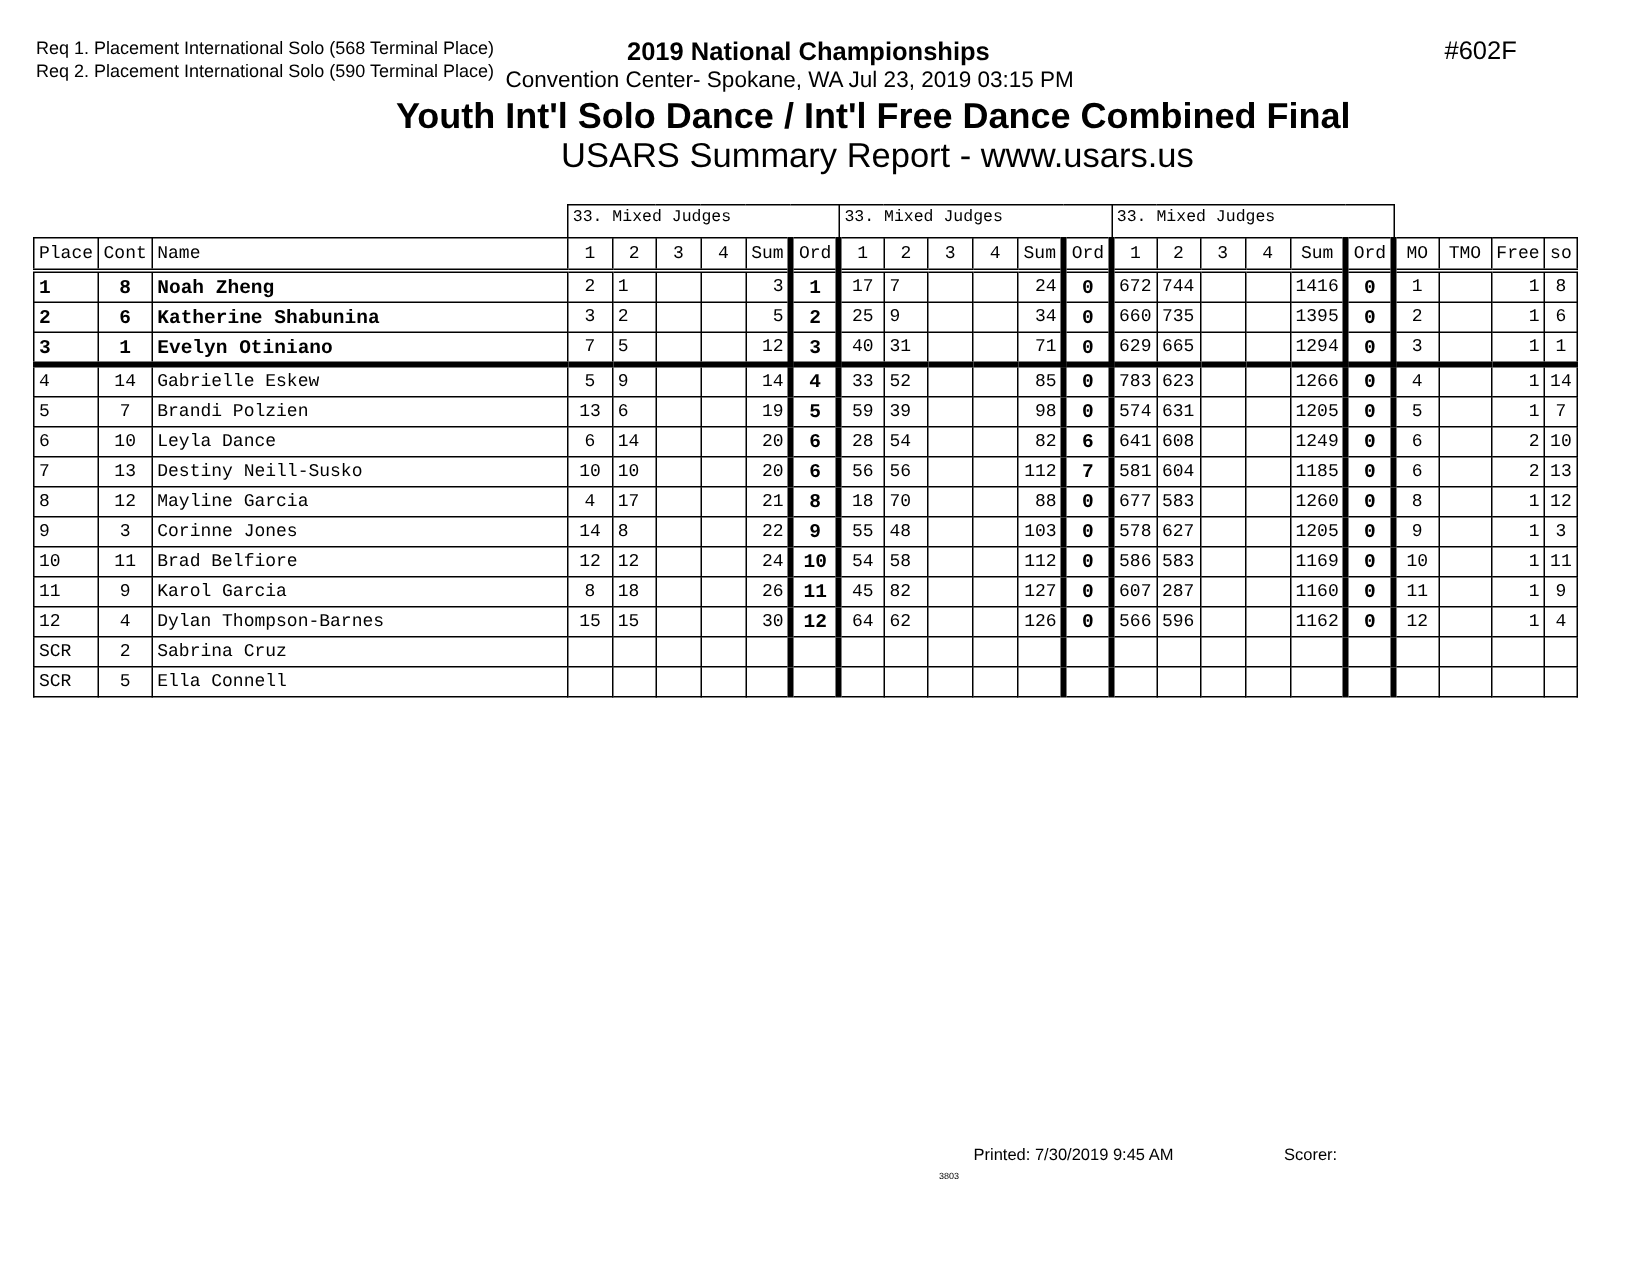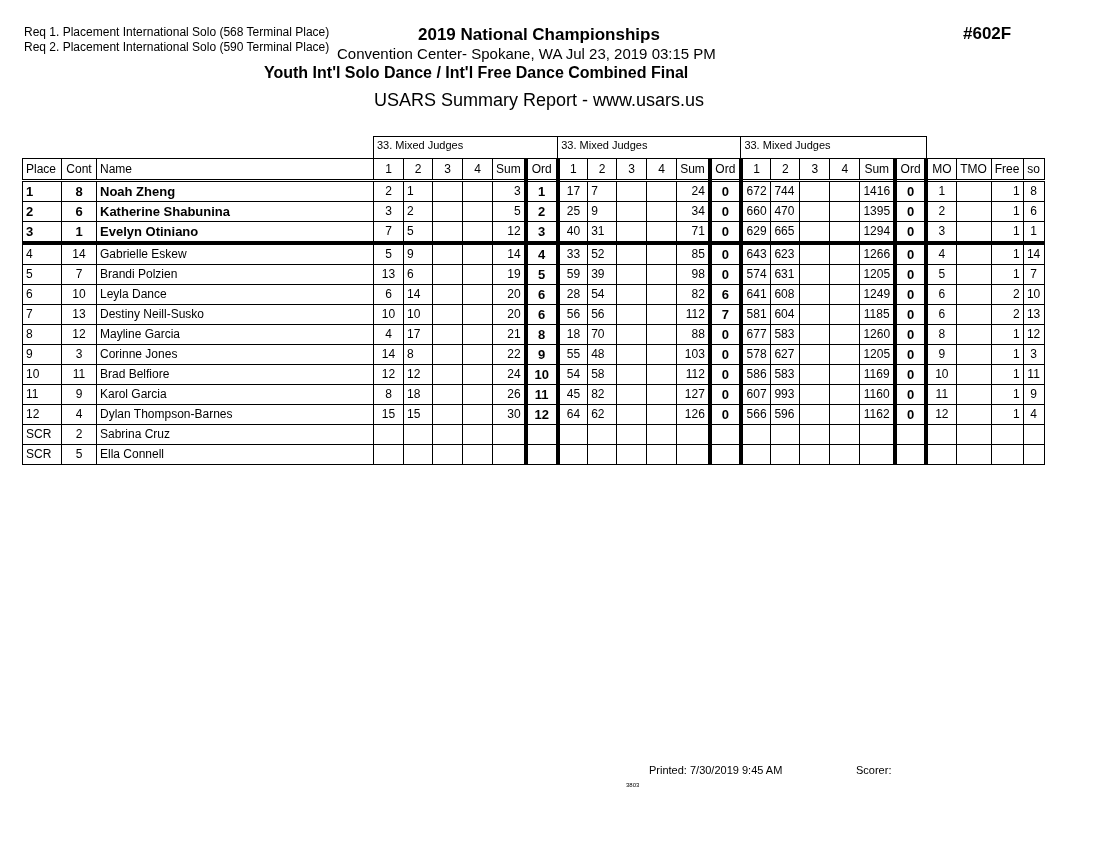--- a/index.html
+++ b/index.html
@@ -1,23 +1,23 @@
 <!DOCTYPE html>
 <html><head>
 <meta charset="utf-8">
 <style>
   html, body { margin: 0; padding: 0; background: #ffffff; }
   body { width: 1100px; height: 850px; position: relative; overflow: hidden;
          font-family: "Liberation Sans", sans-serif; color: #000; }
   .abs { position: absolute; white-space: nowrap; }
   .req { font-size: 12px; left: 24px; }
-  .event-code { font-size: 17px; font-weight: bold; left: 963px; top: 24px; }
+  .event-code { font-size: 17px; font-weight: normal; left: 963px; top: 24px; }
 
   table.results { position: absolute; left: 22px; top: 136px; border-collapse: collapse;
-                  table-layout: fixed; font-size: 12px; }
+                  table-layout: fixed; font-size: 12px; font-family: Liberation Mono, monospace; }
   table.results td { border: 1px solid #000; height: 19px; padding: 0 3px; overflow: hidden;
                      white-space: nowrap; line-height: 19px; box-sizing: border-box; }
   table.results tr.grouprow td { height: 22px; vertical-align: top; line-height: 13px; font-size: 11px; padding-top: 2px; }
   table.results tr.grouprow td.blank { border: none; }
   table.results tr.hdr td { height: 20px; line-height: 20px; margin-left: 28px; }
   td.c { text-align: center; }
   td.r { text-align: right; }
   td.tr { border-right: 4px solid #000 !important; }
   tr.hdr td { border-bottom: 3px double #000 !important; }
   tr.podium-last td { border-bottom: 4px solid #000 !important; }
@@ -30,22 +30,22 @@
   .tiny { font-size: 6px; left: 626px; top: 782px; }
 </style>
 </head>
 <body>
 
 <div class="abs req" style="top:25px;">Req  1.  Placement International Solo (568 Terminal Place)</div>
 <div class="abs req" style="top:40px;">Req  2.  Placement International Solo (590 Terminal Place)</div>
 
 <div class="abs" style="left:418px; top:25px; font-size:17px; font-weight:bold;">2019 National Championships</div>
 <div class="abs" style="left:337px; top:45px; font-size:15px;">Convention Center- Spokane, WA  Jul 23, 2019  03:15 PM</div>
-<div class="abs" style="left:264px; top:64px; font-size:16px; font-weight:bold;">Youth Int'l Solo Dance / Int'l Free Dance Combined Final</div>
-<div class="abs" style="left:374px; top:90px; font-size:18px;">USARS Summary Report - www.usars.us</div>
+<div class="abs" style="left:264px; top:64px; font-size:24px; font-weight:bold;">Youth Int'l Solo Dance / Int'l Free Dance Combined Final</div>
+<div class="abs" style="left:374px; top:90px; font-size:23px;">USARS Summary Report - www.usars.us</div>
 <div class="abs event-code">#602F</div>
 
 <table class="results">
   <colgroup>
     <col style="width:39px">
       <col style="width:35px">
       <col style="width:277px">
     <col style="width:30px">
       <col style="width:29px">
       <col style="width:30px">
@@ -145,21 +145,21 @@
         <td class="nb"></td>
         <td class="r tr nb">5</td>
         <td class="ordb tr">2</td>
         <td class="c nb">25</td>
         <td class="nb">9</td>
         <td class="nb"></td>
         <td class="nb"></td>
         <td class="r tr nb">34</td>
         <td class="ordb tr">0</td>
         <td class="c nb">660</td>
-        <td class="nb">470</td>
+        <td class="nb">735</td>
         <td class="nb"></td>
         <td class="nb"></td>
         <td class="trunc tr nb">1395</td>
         <td class="ordb tr">0</td>
         <td class="c nb">2</td>
         <td class="c nb"></td>
         <td class="r nb">1</td>
         <td class="c nb">6</td>
       </tr>
       <tr class="podium podium-last">
@@ -198,21 +198,21 @@
         <td class="nb"></td>
         <td class="nb"></td>
         <td class="r tr nb">14</td>
         <td class="ordb tr">4</td>
         <td class="c nb">33</td>
         <td class="nb">52</td>
         <td class="nb"></td>
         <td class="nb"></td>
         <td class="r tr nb">85</td>
         <td class="ordb tr">0</td>
-        <td class="c nb">643</td>
+        <td class="c nb">783</td>
         <td class="nb">623</td>
         <td class="nb"></td>
         <td class="nb"></td>
         <td class="trunc tr nb">1266</td>
         <td class="ordb tr">0</td>
         <td class="c nb">4</td>
         <td class="c nb"></td>
         <td class="r nb">1</td>
         <td class="c nb">14</td>
       </tr>
@@ -388,21 +388,21 @@
         <td class="nb"></td>
         <td class="r tr nb">26</td>
         <td class="ordb tr">11</td>
         <td class="c nb">45</td>
         <td class="nb">82</td>
         <td class="nb"></td>
         <td class="nb"></td>
         <td class="r tr nb">127</td>
         <td class="ordb tr">0</td>
         <td class="c nb">607</td>
-        <td class="nb">993</td>
+        <td class="nb">287</td>
         <td class="nb"></td>
         <td class="nb"></td>
         <td class="trunc tr nb">1160</td>
         <td class="ordb tr">0</td>
         <td class="c nb">11</td>
         <td class="c nb"></td>
         <td class="r nb">1</td>
         <td class="c nb">9</td>
       </tr>
       <tr>

